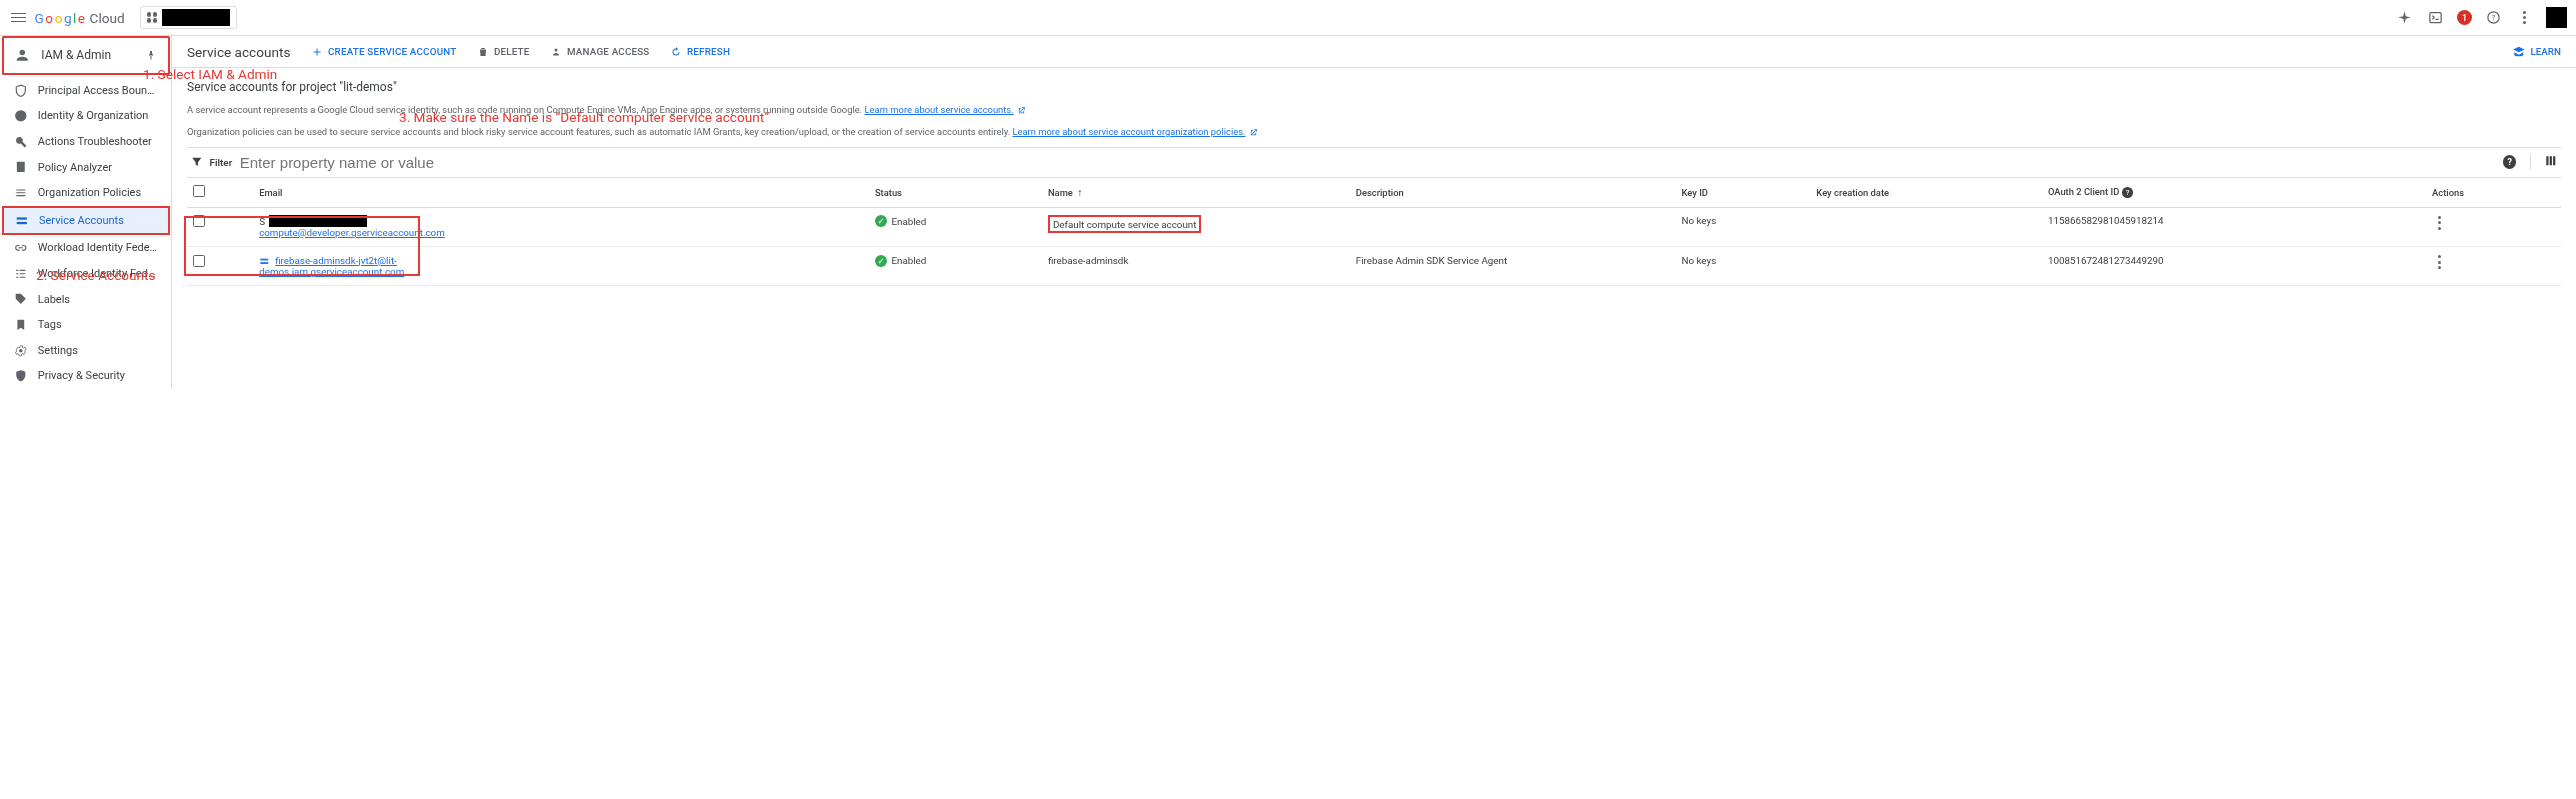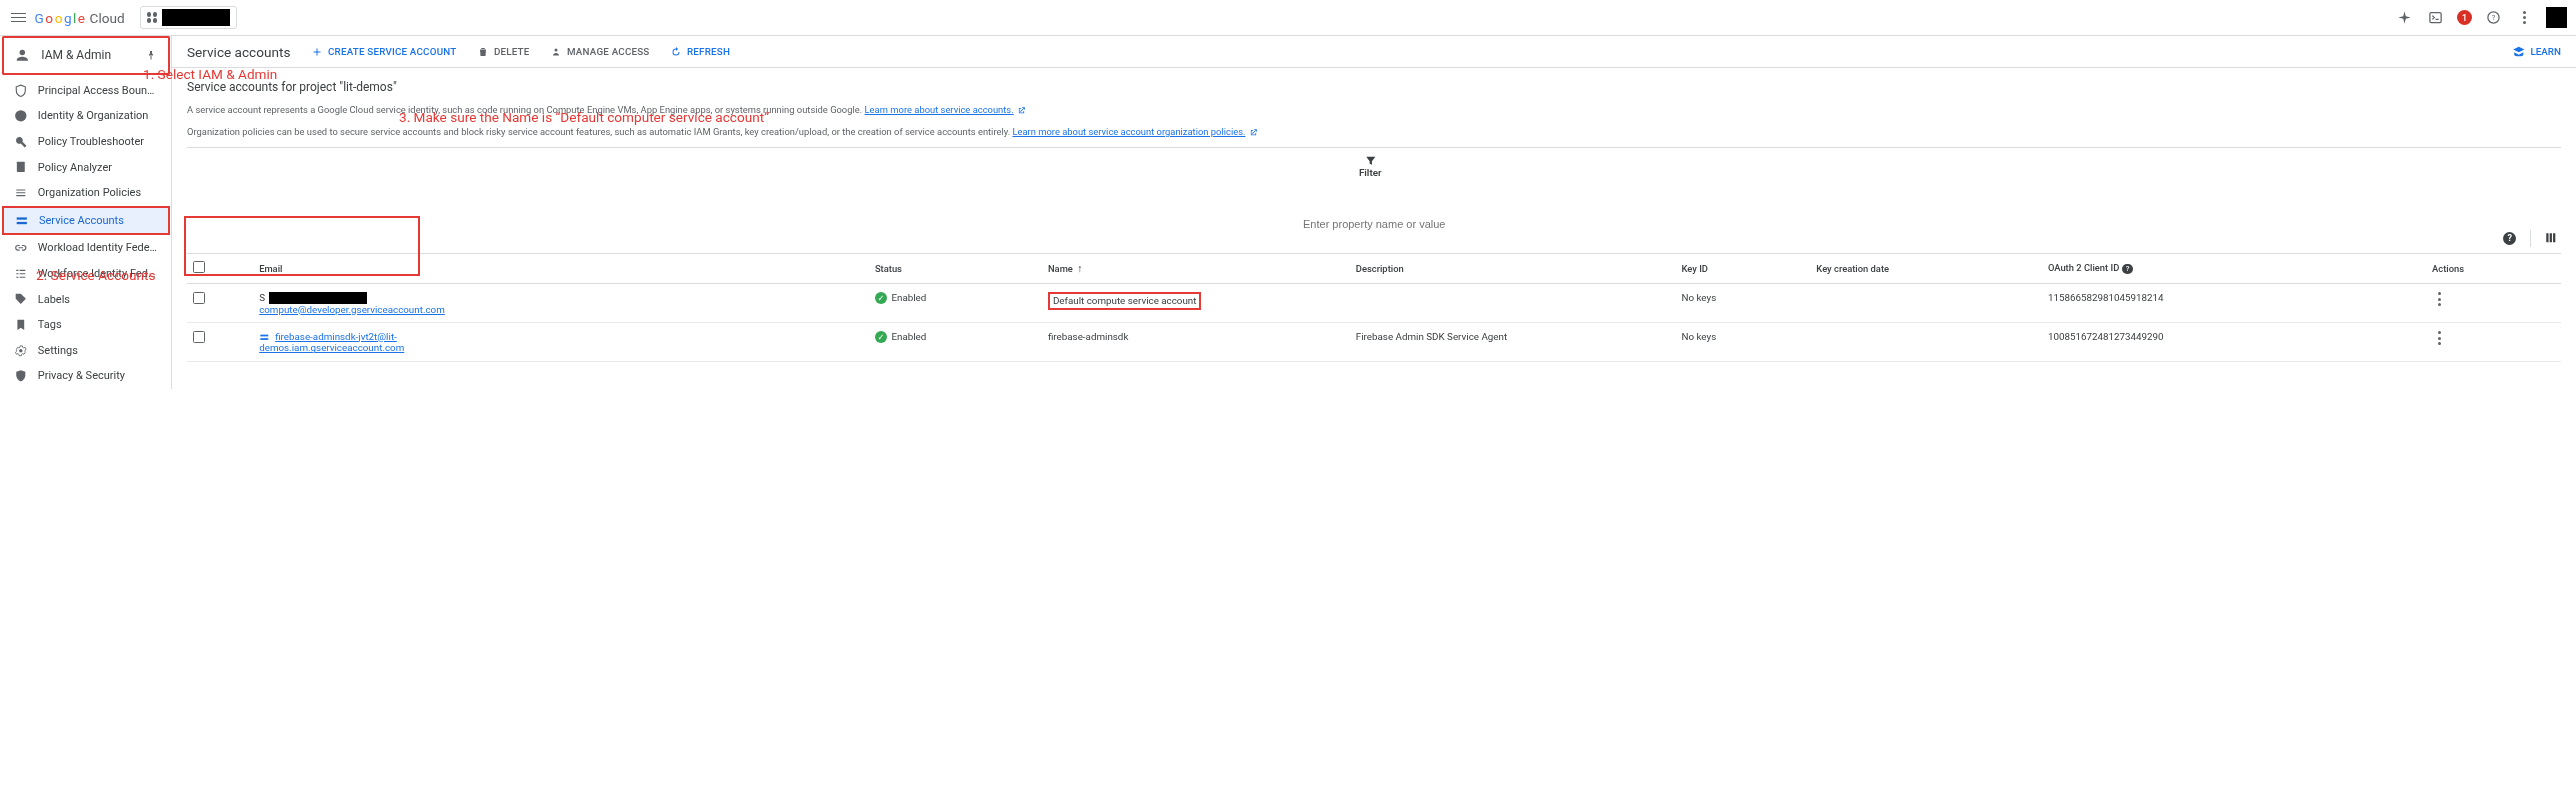--- a/index.html
+++ b/index.html
@@ -53,24 +53,24 @@
   .action.blue svg{fill:#1a73e8;}
   .learn{margin-left:auto;display:flex;align-items:center;gap:4.5px;color:#1a73e8;font-weight:500;}
   .learn svg{width:13.6px;height:13.6px;fill:#1a73e8;}
 
   .content{padding:12px 15px;}
   .subtitle{font-size:12px;color:#3c4043;margin-bottom:9px;}
   .desc{font-size:9.4px;color:#5f6368;margin-bottom:7.6px;line-height:1.5;}
   .desc a{color:#1a73e8;text-decoration:underline;}
   .ext-icon{display:inline-block;width:9px;height:9px;vertical-align:middle;margin-left:1.5px;}
 
-  .filter-row{display:flex;align-items:center;padding:6px 3px;border-top:0.8px solid #dadce0;border-bottom:0.8px solid #dadce0;flex-direction:column;}
+  .filter-row{display:flex;align-items:center;padding:6px 3px;border-top:0.8px solid #dadce0;border-bottom:0.8px solid #dadce0;}
   .filter-icon{width:13.6px;height:13.6px;fill:#3c4043;margin-right:6px;}
   .filter-lbl{font-weight:600;margin-right:7.6px;}
-  .filter-input{border:none;outline:none;color:#80868b;font-size:11px;flex:1;margin-top:40px;}
+  .filter-input{border:none;outline:none;color:#80868b;font-size:15px;flex:1;}
   .filter-right{margin-left:auto;display:flex;align-items:center;gap:13.6px;}
   .help-dot{width:13.6px;height:13.6px;border-radius:50%;background:#3c4043;color:#fff;display:flex;align-items:center;justify-content:center;font-size:9px;font-weight:700;cursor:pointer;}
   .col-icon svg{width:13.6px;height:13.6px;fill:#3c4043;}
   .vdiv{width:0.8px;height:16.6px;background:#dadce0;}
 
   table{width:100%;border-collapse:collapse;}
   th{text-align:left;font-weight:500;font-size:9.4px;color:#3c4043;padding:7.6px 6px;border-bottom:0.8px solid #dadce0;}
   td{padding:7.6px 6px;border-bottom:0.8px solid #e8eaed;font-size:9.8px;color:#3c4043;vertical-align:top;}
   .chk{width:12px;height:12px;border:1.5px solid #5f6368;border-radius:1.5px;display:inline-block;cursor:pointer;}
   .sort-arrow{margin-left:4.5px;font-size:10.6px;}
@@ -168,21 +168,21 @@
     <div class="side-item">
       <svg viewBox="0 0 24 24">
           <circle cx="12" cy="12" r="10"></circle>
         </svg>
       <span class="lbl">Identity &amp; Organization</span>
     </div>
     <div class="side-item">
       <svg viewBox="0 0 24 24">
           <path d="M22 19l-7-7a6 6 0 10-3 3l7 7 3-3z"></path>
         </svg>
-      <span class="lbl">Policy Troubleshooter</span>
+      <span class="lbl">Actions Troubleshooter</span>
     </div>
     <div class="side-item">
       <svg viewBox="0 0 24 24">
           <rect x="5" y="3" width="14" height="18" rx="1"></rect>
         </svg>
       <span class="lbl">Policy Analyzer</span>
     </div>
     <div class="side-item">
       <svg viewBox="0 0 24 24">
           <path d="M4 6h16v2H4zM4 11h16v2H4zM4 16h16v2H4z"></path>

